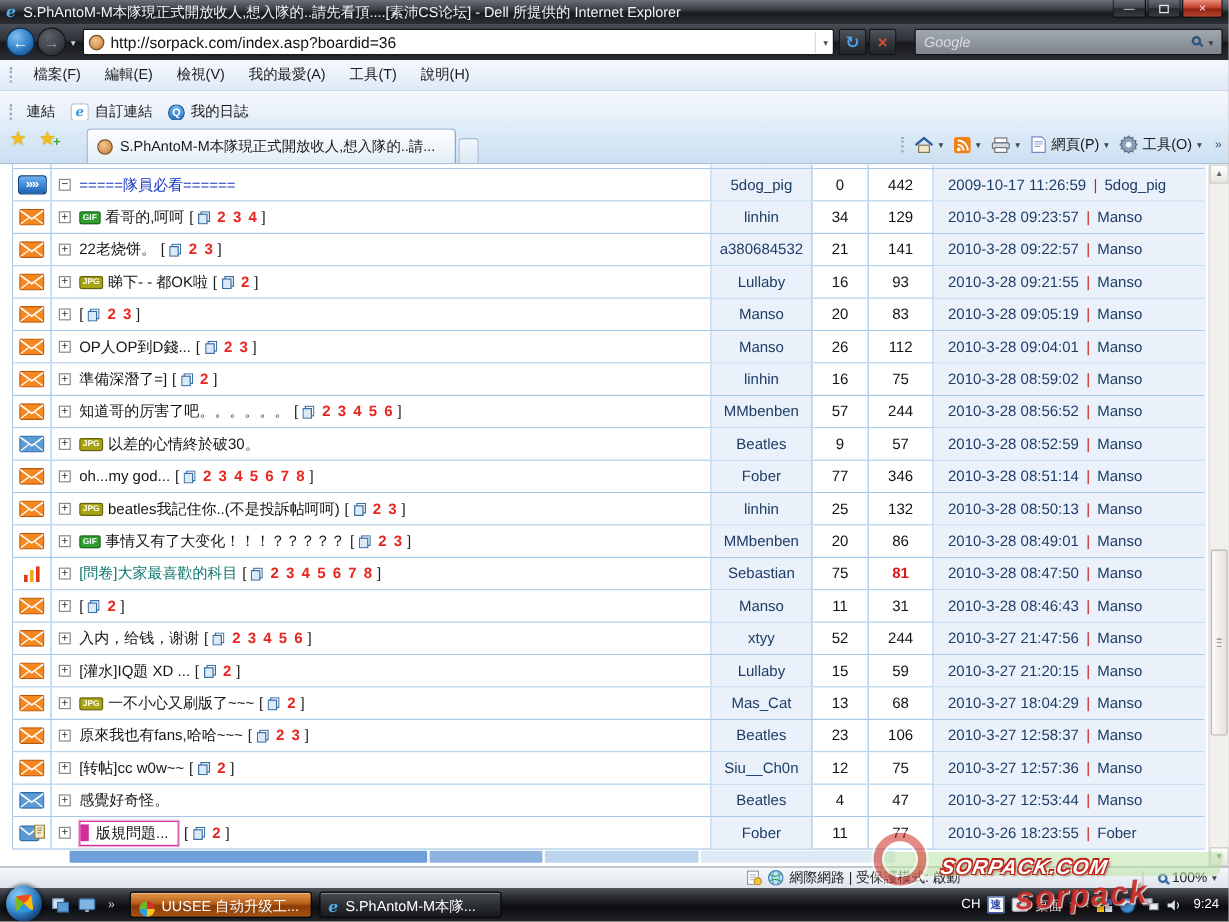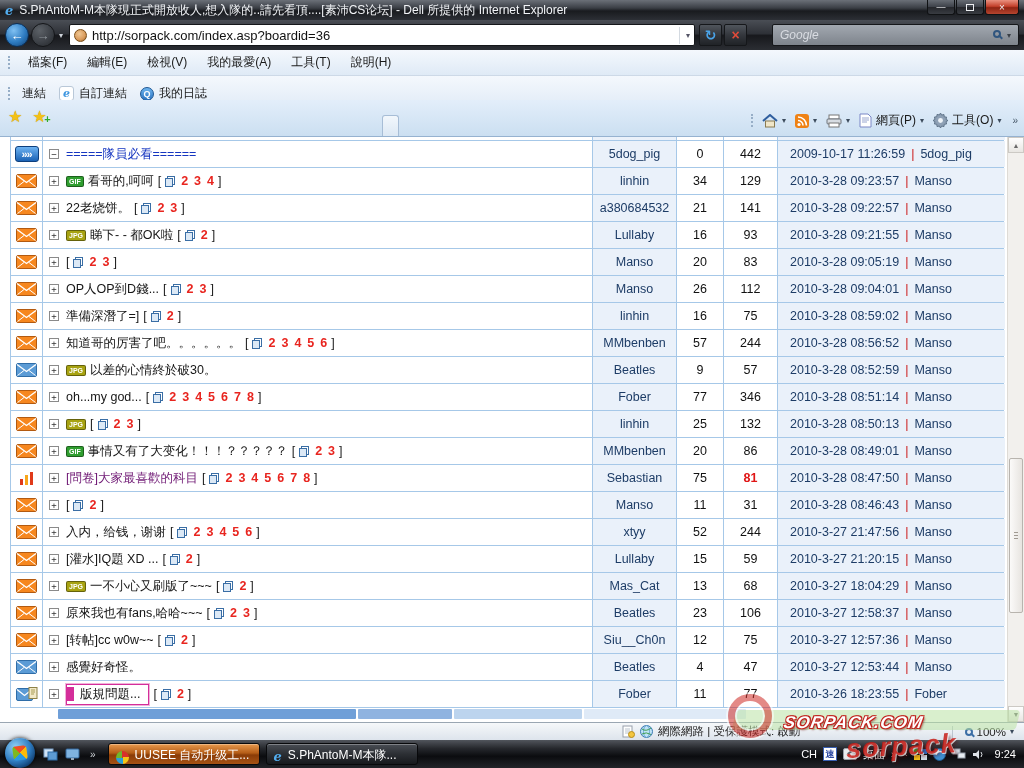--- a/index.html
+++ b/index.html
@@ -31,21 +31,21 @@
     display:flex;align-items:center;padding:0 4px;margin-right:4px}
   .favicon{width:13px;height:13px;border-radius:50%;flex:none;margin-right:5px;
     background:radial-gradient(circle at 40% 35%,#f0c793,#d99a5b 60%,#8a5a20);border:1px solid #7a4e18}
   .addr input{border:none;outline:none;flex:1;font-size:13px;color:#111;font-family:inherit;background:transparent}
   .addr-dd{margin-left:4px;border-left:1px solid #d4dae1;color:#556;font-size:8px;padding:4px 0 4px 6px}
   .tool-sq{width:23px;height:22px;flex:none;border:1px solid #15171a;border-radius:2px;margin-right:2px;
     display:flex;align-items:center;justify-content:center;
     background:linear-gradient(#50555c,#34373d 50%,#202327)}
   .refresh{color:#4aa3e8;font-size:14px;font-weight:bold}
   .stop{color:#e04b3a;font-weight:bold;font-size:14px}
-  .search{margin-left:23px;flex:1;height:22px;border:1px solid #15171a;border-radius:2px;display:flex;
+  .search{margin-left:13px;flex:1;height:22px;border:1px solid #15171a;border-radius:2px;display:flex;
     align-items:center;padding:0 7px;background:linear-gradient(#a2a8b0,#7e848c)}
   .search input{flex:1;border:none;outline:none;background:transparent;font-style:italic;font-size:12px;color:#e6e9ed;font-family:inherit}
   .search input::placeholder{color:#d9dce2;font-style:italic}
   .lens{width:8px;height:8px;border:2px solid #30557e;border-radius:50%;position:relative;flex:none;margin:0 6px 2px 4px}
   .lens::after{content:'';position:absolute;width:5px;height:2px;background:#30557e;transform:rotate(45deg);right:-4px;bottom:-2px}
   .dd{color:#3c4b5c;font-size:8px}
   .search .dd{color:#3a3f46}
 
   
   .menubar,.linksbar{position:absolute;left:0;right:0;display:flex;align-items:center;font-size:12px;color:#1a1a1a;
@@ -96,21 +96,21 @@
   .ann-btn{display:inline-flex;align-items:center;justify-content:center;width:24px;height:16px;border-radius:3px;
     border:1px solid #0d3f7d;background:linear-gradient(#6db3f2,#1a62b5);color:#fff;font-weight:bold;font-size:11px;letter-spacing:-1px}
   .exp{width:10px;height:10px;flex:none;border:1px solid #8a8a8a;background:#fff;color:#333;font-size:9px;line-height:8px;
     display:inline-flex;align-items:center;justify-content:center;margin:0 3px 0 2px;font-family:"DejaVu Sans Mono",monospace}
   .badge{font-size:7px;font-weight:bold;color:#fff;padding:1px 2px;border-radius:2px;border:1px solid rgba(0,0,0,.4);line-height:1;flex:none}
   .badge.gif{background:#2f9e2f}
   .badge.jpg{background:#a8a312}
   .tt{color:#151515}
   .t-blue{color:#1535c0;font-weight:normal}
   .t-green{color:#149414}
-  .t-red{color:#701a75}
+  .t-red{color:#0f766e}
   .t-box{border:1px solid #d42e9a;outline:1px solid #f0b2da;background:#fff;padding:1px 8px 1px 0;display:inline-flex;align-items:center}
   .t-box::before{content:'';width:7px;height:14px;background:#d42e9a;margin-right:6px}
   .pages{color:#222;display:inline-flex;align-items:center;gap:2px}
   .pn{color:#e8251f;font-weight:bold;margin:0 2px;cursor:pointer}
   .pgico{margin:0 2px}
 
   
   .pagebar{position:absolute;left:58px;top:572px;height:10px;display:flex;gap:2px}
   .pb-seg{height:100%;border-radius:1px}
 
@@ -231,20 +231,24 @@
     <span class="link-item">
       <span class="ico-q">Q</span>
       <span>我的日誌</span>
     </span>
   </div>
 
   <div class="tabbar">
     <span class="stars">
       <span class="star">★</span>
       <span class="star star-add">★</span>
+    </span>
+    <span class="tab">
+      <span class="favicon"></span>
+      <span class="tab-label">S.PhAntoM-M本隊現正式開放收人,想入隊的..請...</span>
     </span>
     <span class="tab-stub"></span>
     <span class="cmd">
       <span class="grip"></span>
       <span class="cmd-item">
         <svg width="16" height="14">
             <path d="M1 7 L8 1 L15 7" stroke="#2f5e9e" stroke-width="2" fill="none"></path>
             <rect x="3.5" y="7" width="9" height="6" fill="#f0e6c8" stroke="#8a7a50"></rect>
           </svg>
         <span class="dd">▾</span>
@@ -540,20 +544,21 @@
           <div class="c c-icon">
             <svg width="21" height="14">
               <rect x="0.5" y="0.5" width="20" height="13" rx="1.5" fill="#f6871f" stroke="#b35a10"></rect>
               <path d="M1 1.5 L10.5 8.5 L20 1.5" fill="none" stroke="#fff" stroke-width="1.4"></path>
               <path d="M1.5 12.5 L8 7.5 M19.5 12.5 L13 7.5" stroke="#fff" stroke-width="1"></path>
             </svg>
           </div>
           <div class="c c-title">
             <span class="exp">+</span>
             <span class="badge jpg">JPG</span>
+            <span class="tt ">beatles我記住你..(不是投訴帖呵呵)</span>
             <span class="pages">[<svg class="pgico" width="10" height="11">
                 <rect x="2.5" y="0.5" width="7" height="8" fill="#fff" stroke="#3a6ea5"></rect>
                 <rect x="0.5" y="2.5" width="7" height="8" fill="#dce9f6" stroke="#3a6ea5"></rect>
               </svg><span class="pn">2</span><span class="pn">3</span> ]</span>
           </div>
           <div class="c c-author">linhin</div>
           <div class="c c-num">25</div>
           <div class="c c-num">132</div>
           <div class="c c-last">
             <span>2010-3-28 08:50:13</span>

